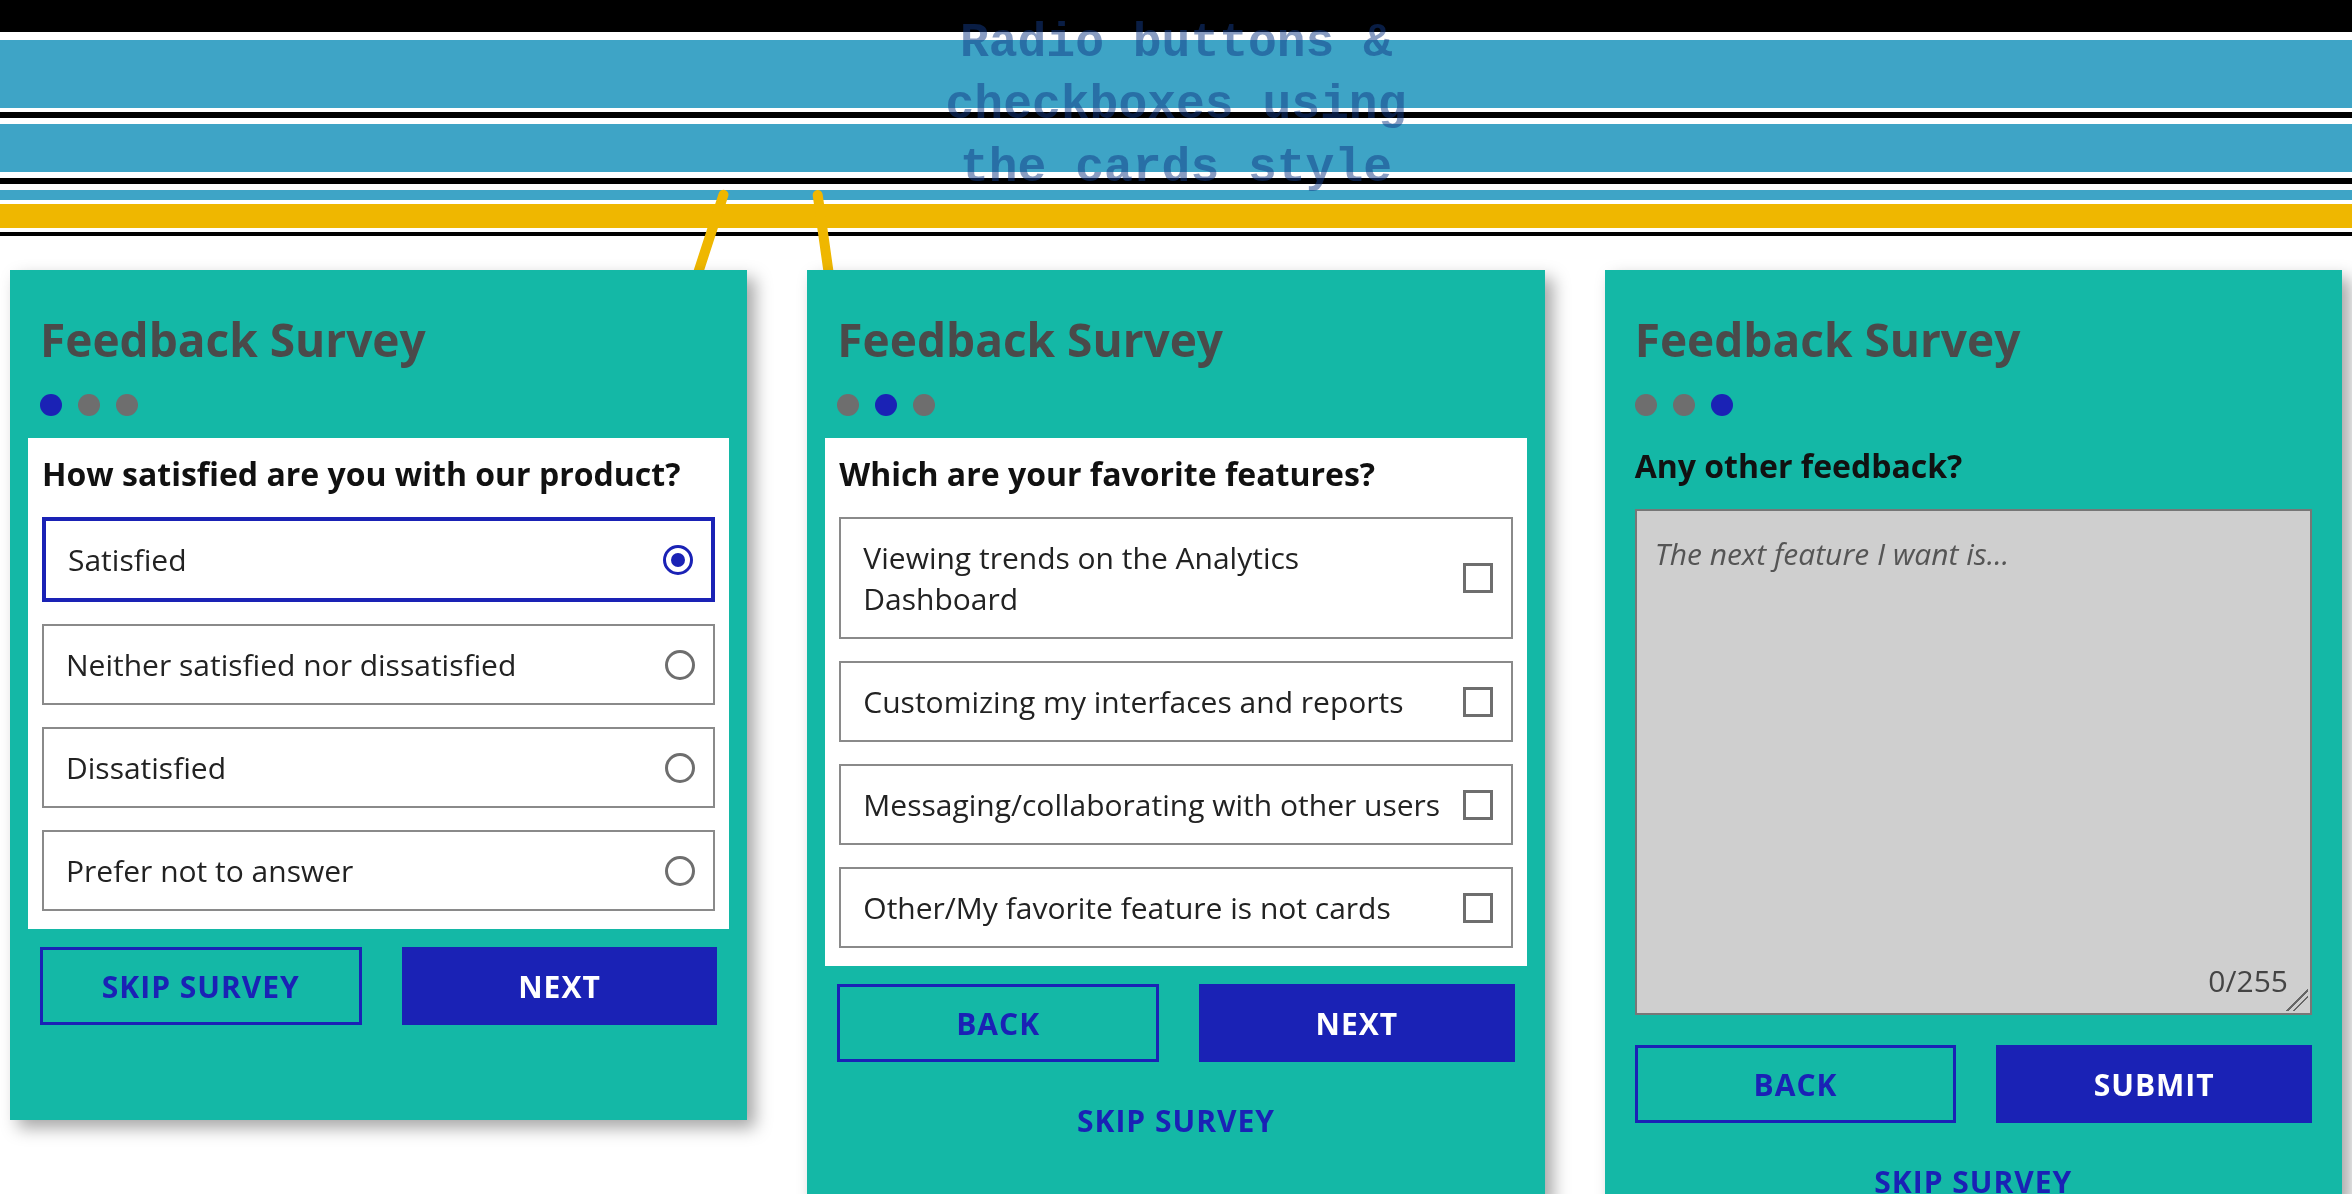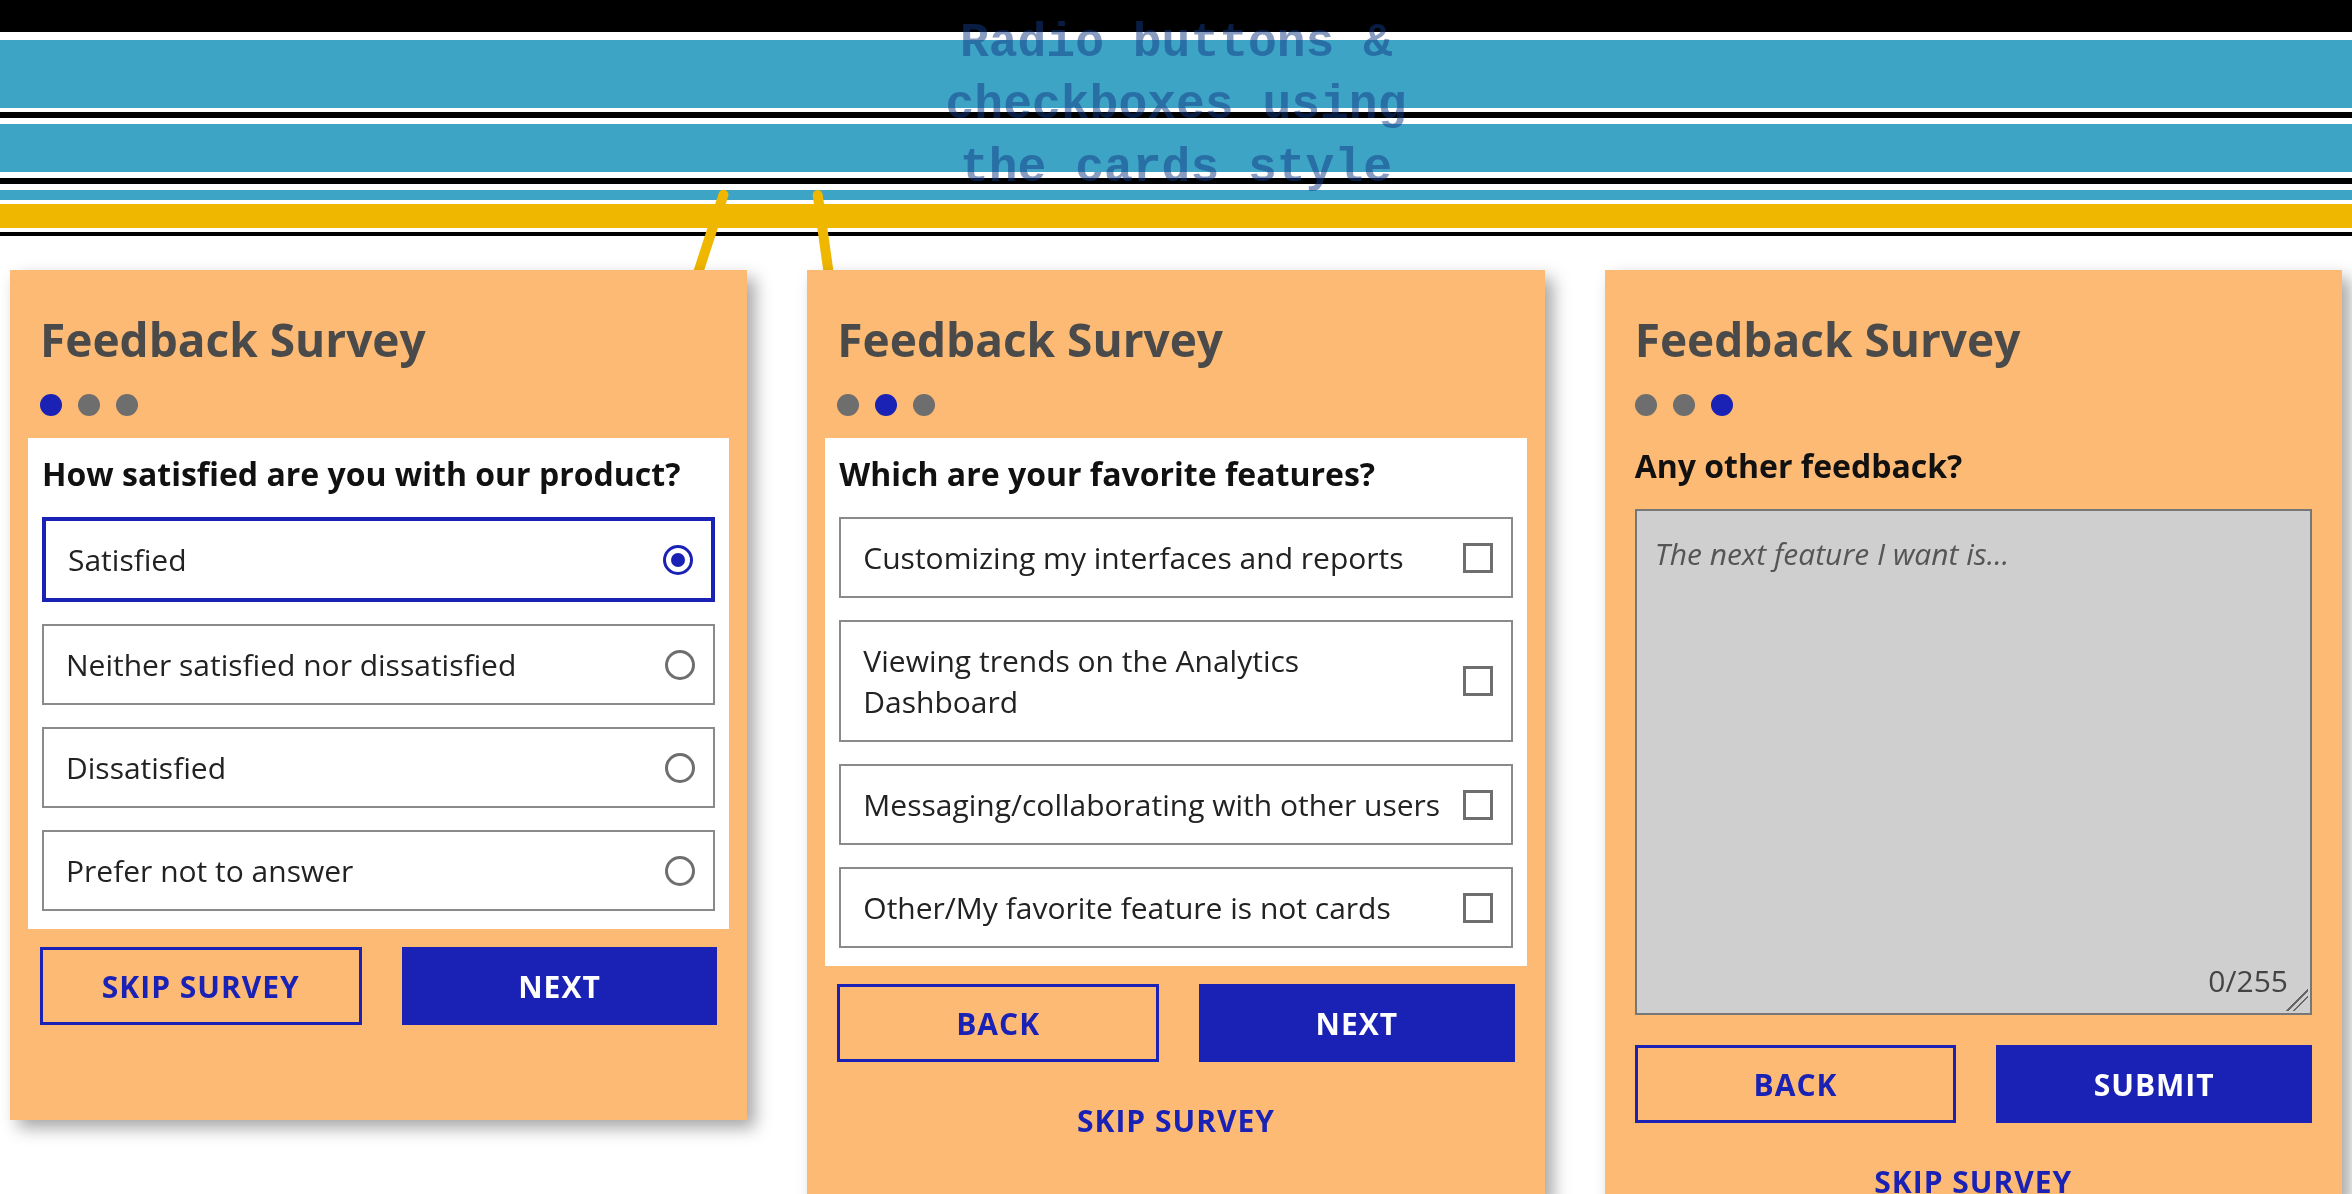--- a/index.html
+++ b/index.html
@@ -52,21 +52,21 @@
   
   .cards {
     position: absolute;
     top: 270px;
     left: 10px;
     right: 10px;
     display: flex;
     gap: 60px;
   }
   .card {
-    background: #fdba74;
+    background: #14b8a6;
     box-shadow: 8px 8px 16px rgba(0,0,0,0.35);
     padding: 38px 30px 40px 30px;
     position: relative;
   }
   .card.c1 { width: 760px; height: 850px; }
   .card.c2 { width: 760px; height: 930px; }
   .card.c3 { width: 760px; height: 930px; }
 
   .card-title {
     font-size: 46px;
@@ -234,25 +234,25 @@
       <div class="dots">
         <div class="dot"></div>
         <div class="dot active"></div>
         <div class="dot"></div>
       </div>
 
       <div class="white-panel">
         <div class="question">Which are your favorite features?</div>
 
         <div class="option">
+          <span>Viewing trends on the Analytics Dashboard</span>
+          <span class="checkbox-sq"></span>
+        </div>
+        <div class="option">
           <span>Customizing my interfaces and reports</span>
-          <span class="checkbox-sq"></span>
-        </div>
-        <div class="option">
-          <span>Viewing trends on the Analytics Dashboard</span>
           <span class="checkbox-sq"></span>
         </div>
         <div class="option">
           <span>Messaging/collaborating with other users</span>
           <span class="checkbox-sq"></span>
         </div>
         <div class="option" style="margin-bottom:0">
           <span>Other/My favorite feature is not cards</span>
           <span class="checkbox-sq"></span>
         </div>

